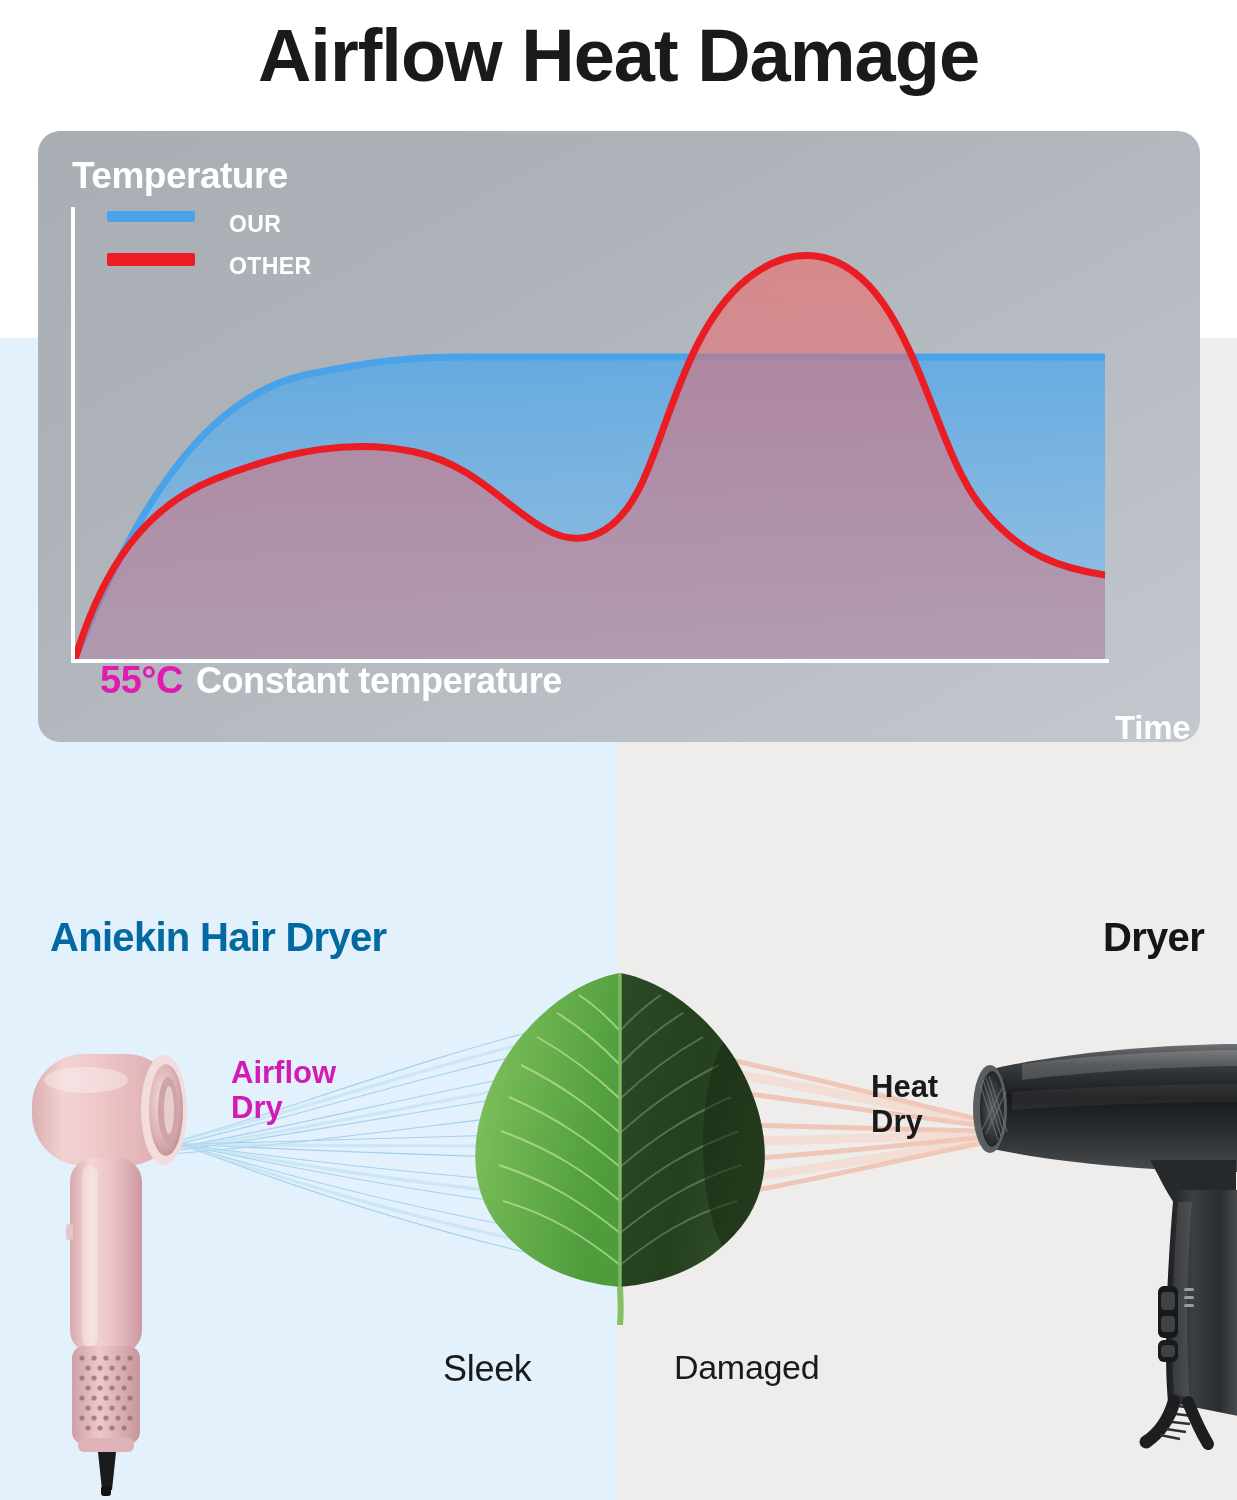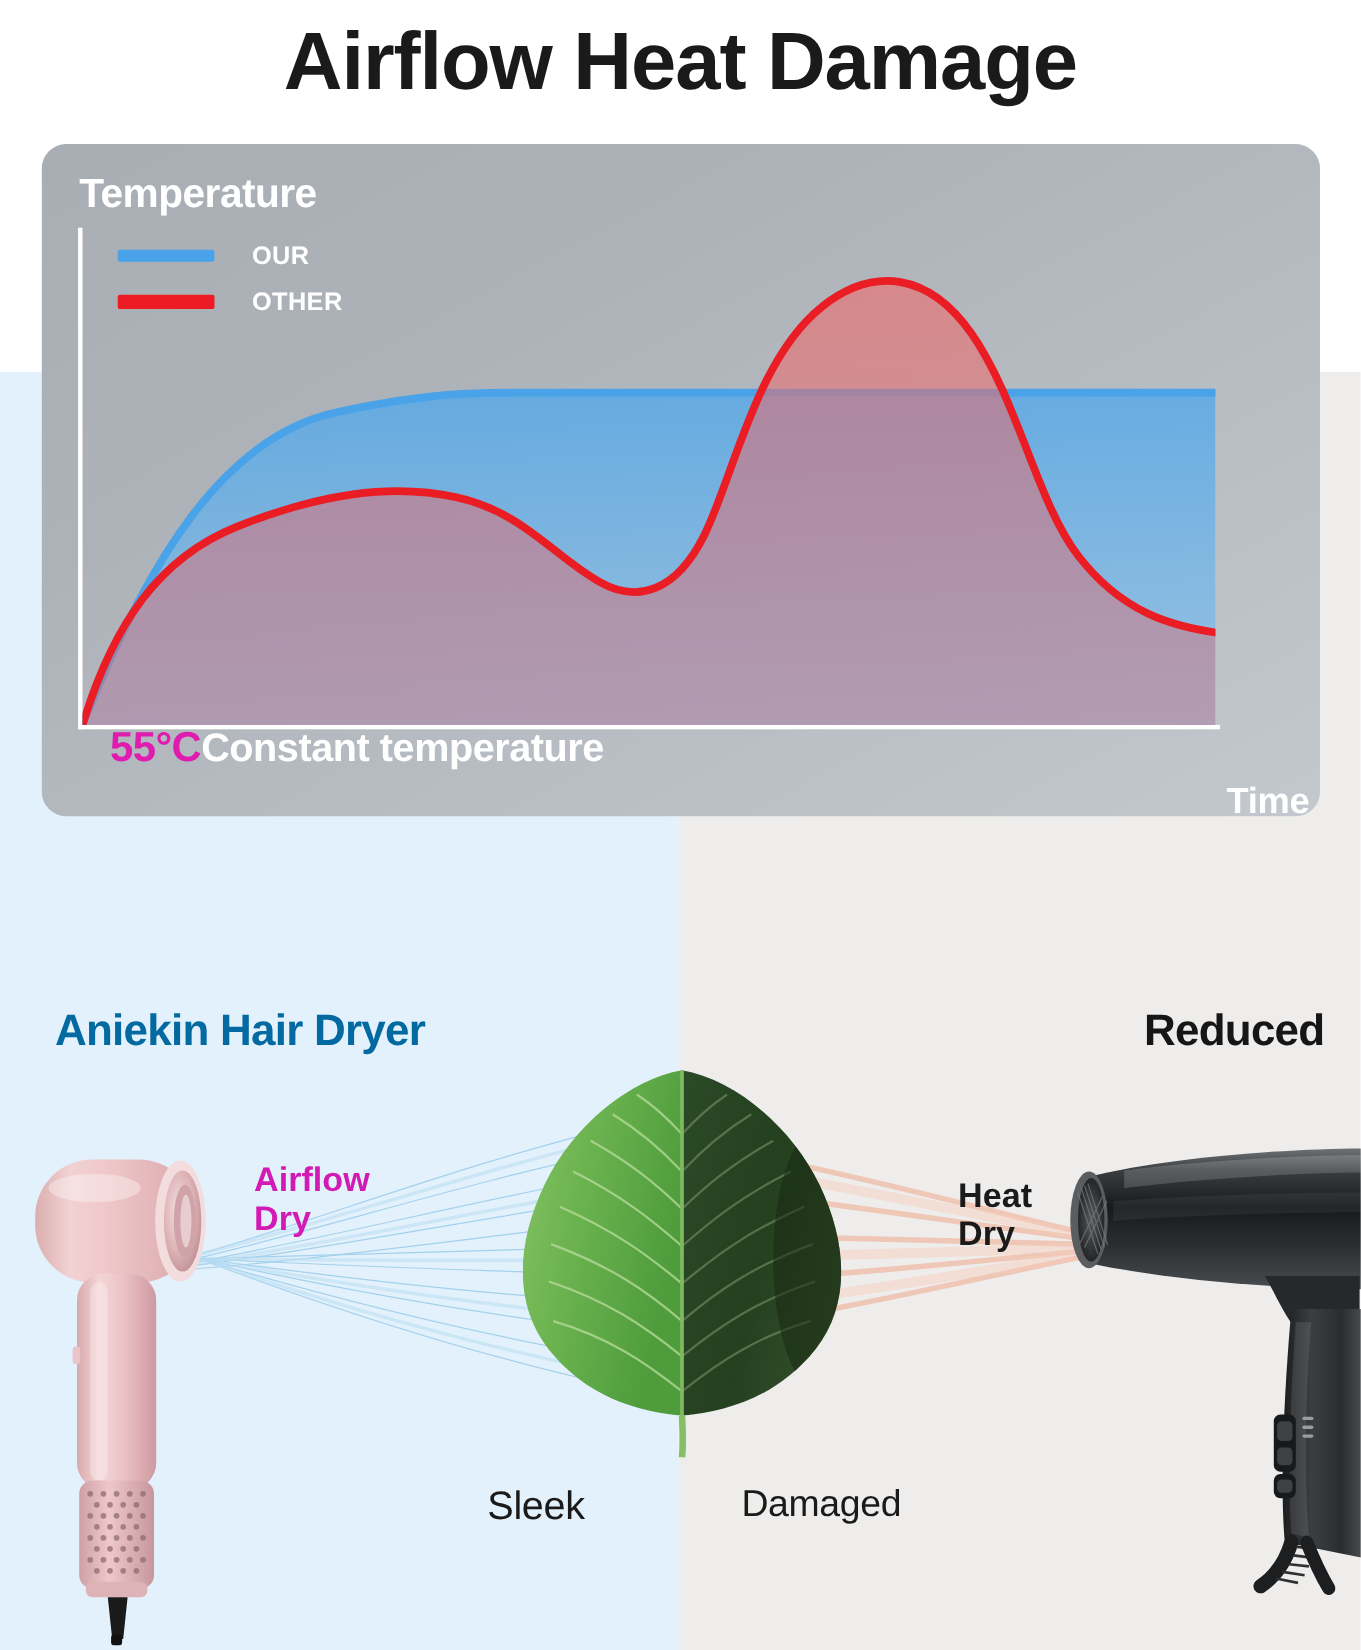--- a/index.html
+++ b/index.html
@@ -31,39 +31,39 @@
     background:linear-gradient(152deg,#a9aeb5 0%,#adb2b8 30%,#b7bcc3 62%,#c3c8ce 100%);
     text-decoration:underline;
   }
   #chart-title {
     position:absolute; left:34px; top:24px;
     font-size:37px; font-weight:bold; color:#ffffff; letter-spacing:-0.5px;
   }
 
   
   #chart-legend { position:absolute; left:69px; top:80px; }
-  .legend-row { display:flex; align-items:center; height:42px; }
+  .legend-row { display:flex; height:42px; }
   .legend-swatch { width:88px; height:11px; border-radius:2px; }
   .legend-swatch.our   { background:#4aa3e8; }
   .legend-swatch.other { background:#ed1c24; height:13px; }
   .legend-label {
     margin-left:34px; font-size:23px; font-weight:bold; color:#ffffff; letter-spacing:0.4px;
   }
   #axis-y { position:absolute; left:33px; top:76px; width:4px; height:456px; background:#ffffff; }
   #axis-x { position:absolute; left:33px; top:528px; width:1038px; height:4px; background:#ffffff; }
   #plot-svg { position:absolute; left:37px; top:76px; width:1030px; height:452px; }
   #axis-x-label {
     position:absolute; left:1077px; top:578px;
     font-size:33px; font-weight:bold; color:#ffffff; letter-spacing:-0.3px;
   }
 
   
   #chart-caption {
     position:absolute; left:62px; top:528px;
-    display:flex; align-items:flex-start; 
+    display:flex; align-items:flex-end; gap:13px;
   }
   #caption-value { font-size:38px; font-weight:bold; color:#e01bb0; letter-spacing:-0.5px; }
   #caption-text  { font-size:36px; font-weight:bold; color:#ffffff; letter-spacing:-0.4px; }
 
   
   #label-our-product {
     position:absolute; left:50px; top:915px;
     font-size:40px; font-weight:bold; color:#0369a1; letter-spacing:-0.7px; z-index:6;
   }
   #label-other-product {
@@ -154,21 +154,21 @@
 
   <div id="axis-x-label">Time</div>
 
   <div id="chart-caption">
     <span id="caption-value">55°C</span>
     <span id="caption-text">Constant temperature</span>
   </div>
 </div>
 
 <div id="label-our-product">Aniekin Hair Dryer</div>
-<div id="label-other-product">Reduced</div>
+<div id="label-other-product">Dryer</div>
 
 <div id="label-airflow-dry">
   <div>Airflow</div>
   <div>Dry</div>
 </div>
 
 <div id="label-heat-dry">
   <div>Heat</div>
   <div>Dry</div>
 </div>

